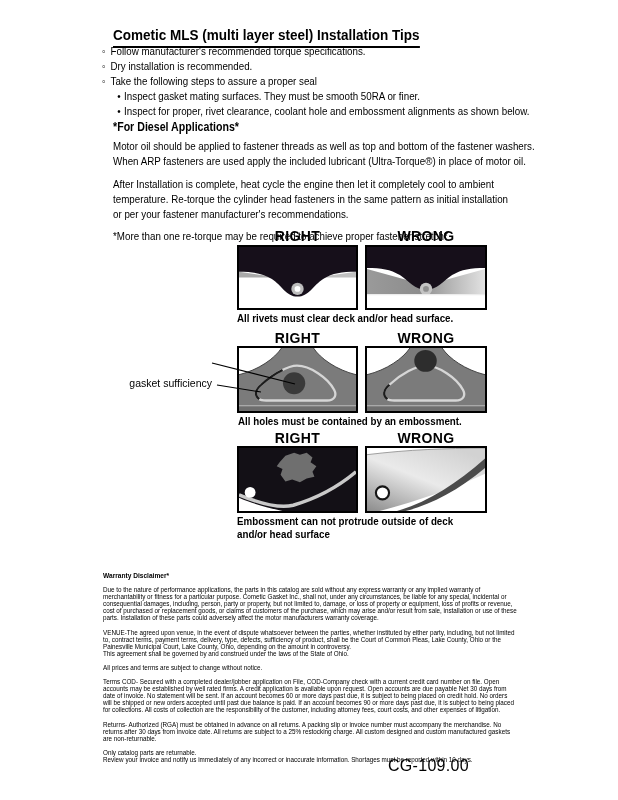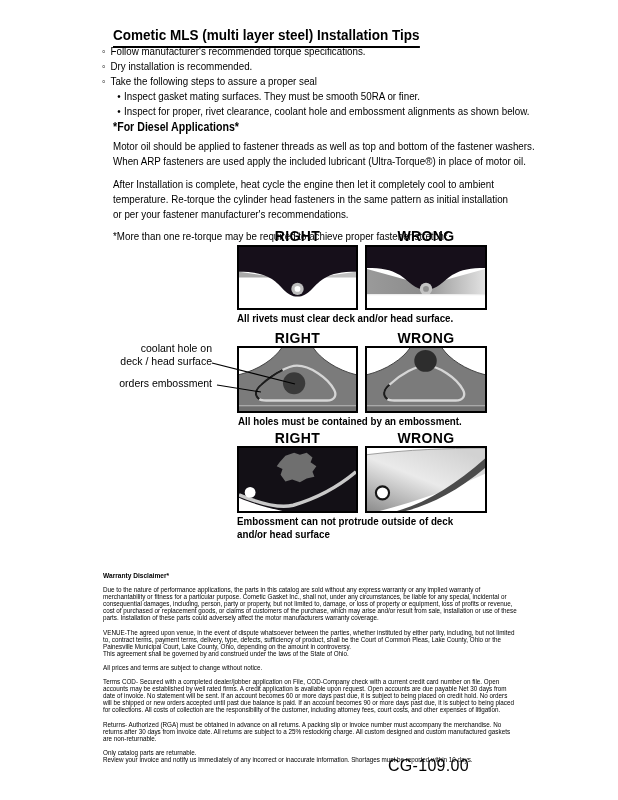--- a/index.html
+++ b/index.html
@@ -118,25 +118,21 @@
       <path d="M77,0 C84,11 101,23 121,28" fill="none" stroke="#3c3c3c" stroke-width="1"></path>
       <rect y="61" width="121" height="5" fill="#6e6e6e"></rect>
       <line x1="0" y1="60.5" x2="121" y2="60.5" stroke="#b9b9b9" stroke-width="1.2"></line>
       <path d="M21,53.5 C16,50 16.5,44 23,38.5 C35,27 51,18.5 60,18.5 C73,18.5 92,31 98.5,44 C101.5,50 98.5,55 91,55 L28,55 C24,55 22.5,54.8 21,53.5 Z" fill="none" stroke="#d6d6d6" stroke-width="2.4"></path>
       <path d="M21,53.5 C16,50 16.5,44 23,38.5" fill="none" stroke="#1c1c1c" stroke-width="2.4"></path>
       <circle cx="60" cy="13.5" r="11.5" fill="#2d2d2d"></circle>
     </svg>
   </div>
   <div class="abs caption" style="left:238px;top:415px;">All holes must be contained by an embossment.</div>
 
-  <div class="abs lbl" style="left:112px;top:342px;width:100px;">
-    <div>coolant hole on</div>
-    <div>deck / head surface</div>
-  </div>
-  <div class="abs lbl" style="left:98px;top:377px;width:114px;">orders embossment</div>
+  <div class="abs lbl" style="left:98px;top:377px;width:114px;">gasket sufficiency</div>
   <svg class="abs" style="left:205px;top:355px;" width="115" height="45">
     <line x1="7" y1="8" x2="90" y2="29" stroke="#000" stroke-width="1.1"></line>
     <line x1="12" y1="30" x2="56" y2="37" stroke="#000" stroke-width="1.1"></line>
   </svg>
 
   <div class="abs hdr" style="left:237px;top:430px;width:121px;">RIGHT</div>
   <div class="abs hdr" style="left:365px;top:430px;width:122px;">WRONG</div>
 
   <div class="abs box" style="left:237px;top:446px;width:121px;height:67px;">
     <svg viewBox="0 0 121 66" preserveAspectRatio="none">

